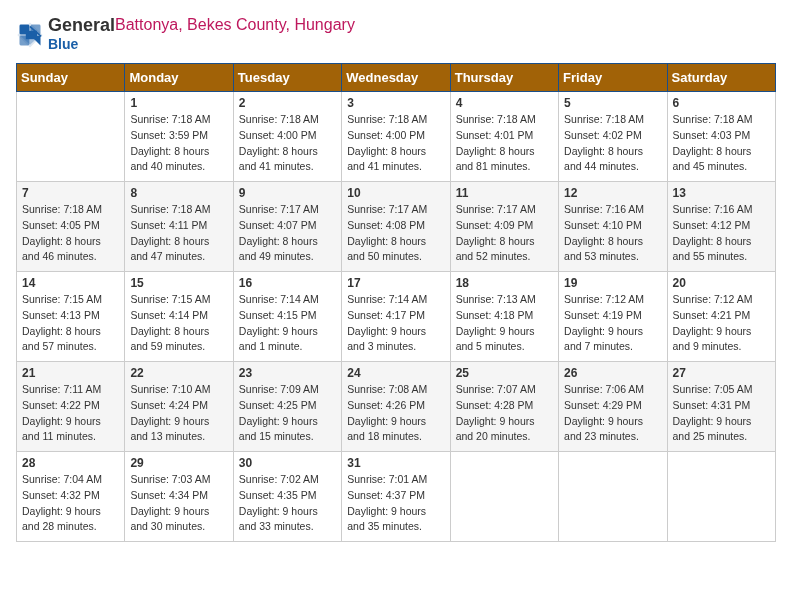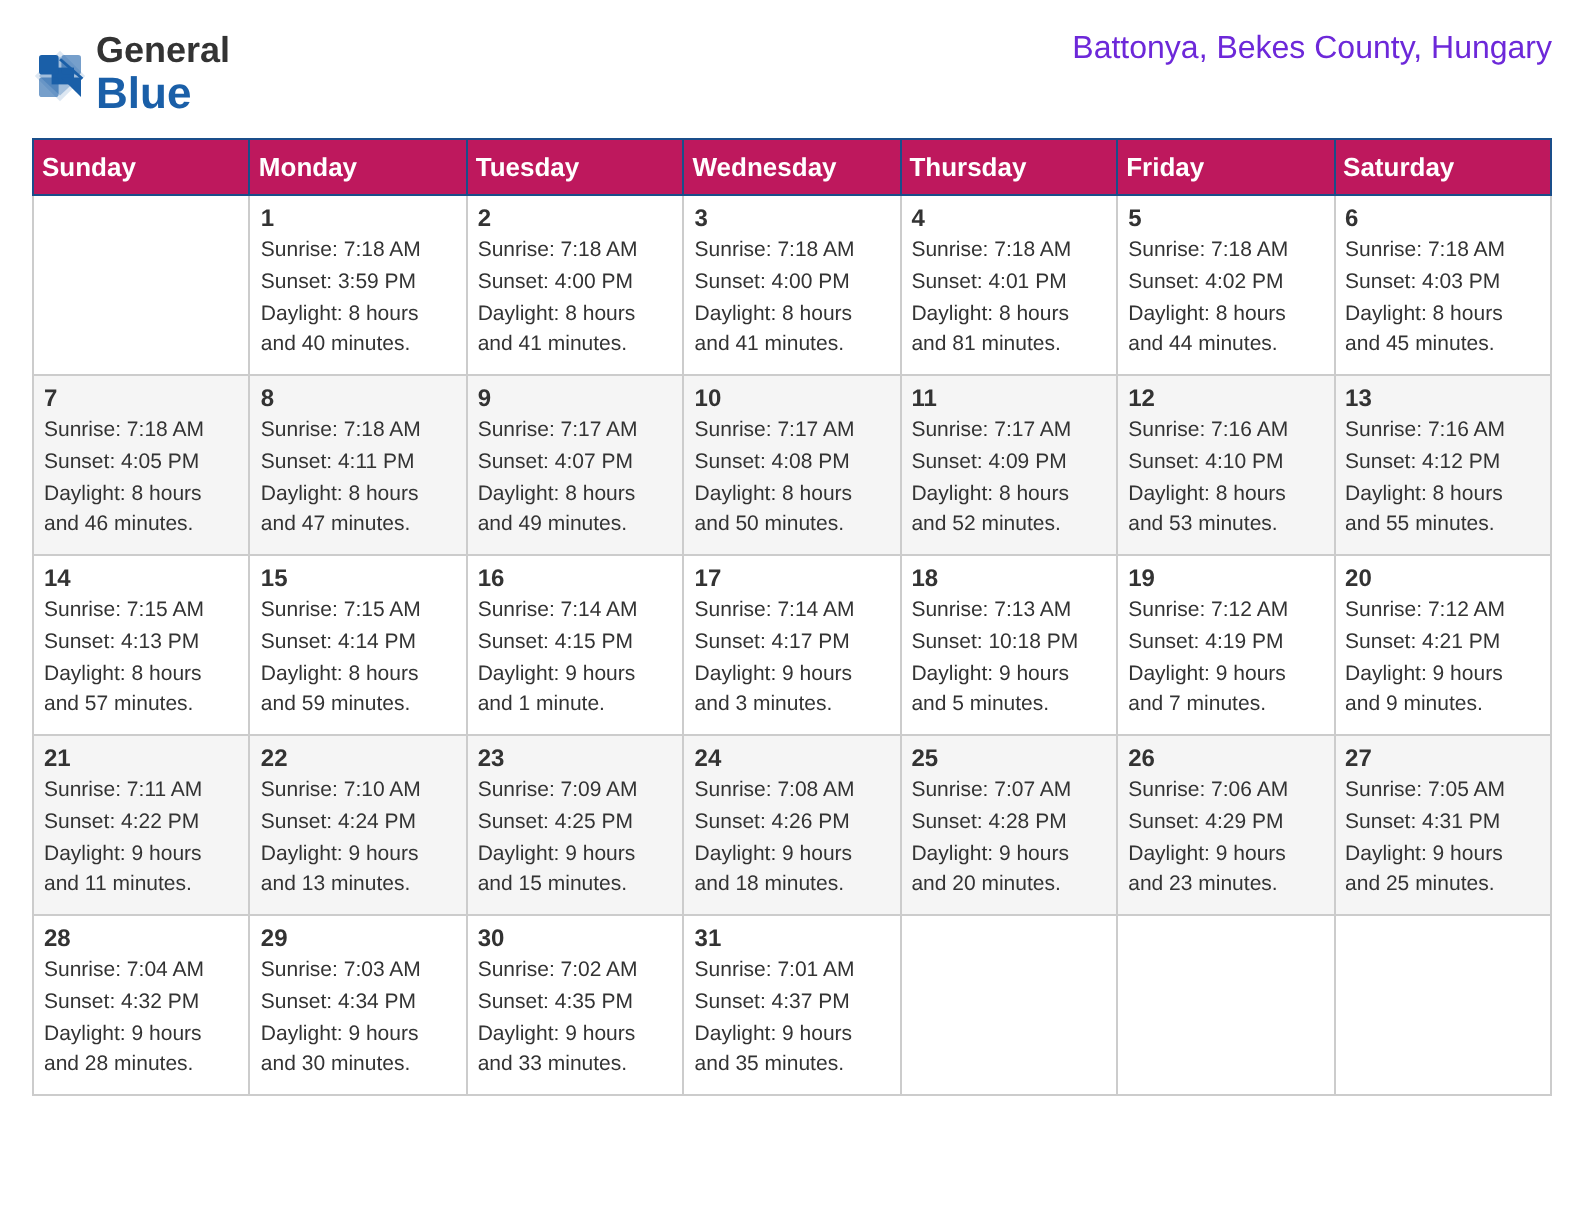--- a/index.html
+++ b/index.html
@@ -5,64 +5,64 @@
     * { box-sizing: border-box; margin: 0; padding: 0; }
     body {
       font-family: Arial, sans-serif;
       background: #fff;
       width: 792px;
       min-height: 612px;
       padding: 16px;
     }
     .header-area {
       display: flex;
-      justify-content: space-between;
+      justify-content: flex-start;
       align-items: flex-start;
       margin-bottom: 10px;
     }
     .logo {
       display: flex;
       align-items: center;
       gap: 4px;
     }
     .logo-text-general {
       font-size: 18px;
       font-weight: bold;
       color: #333;
       line-height: 1;
     }
     .logo-text-blue {
-      font-size: 22px;
+      font-size: 14px;
       font-weight: bold;
       color: #1a5fa8;
       line-height: 1;
     }
     .logo-icon {
       width: 28px;
       height: 28px;
     }
     .title-area {
       text-align: right;
     }
     .month-title {
       font-size: 32px;
       font-weight: bold;
       color: #333;
     }
     .location-title {
       font-size: 16px;
-      color: #6d28d9;
+      color: #be185d;
     }
     .calendar-table {
       width: 100%;
       border-collapse: collapse;
       border: 1px solid #ccc;
     }
     .calendar-table th {
-      background-color: #be185d;
+      background-color: #a16207;
       color: #fff;
       font-size: 13px;
       font-weight: bold;
       padding: 6px 4px;
       text-align: left;
       border: 1px solid #1a4e8a;
     }
     .calendar-table td {
       border: 1px solid #ccc;
       vertical-align: top;
@@ -278,21 +278,21 @@
           <div class="day-info">
             <div>Sunrise: 7:14 AM</div>
             <div>Sunset: 4:17 PM</div>
             <div>Daylight: 9 hours and 3 minutes.</div>
           </div>
         </td>
         <td>
           <div class="day-number">18</div>
           <div class="day-info">
             <div>Sunrise: 7:13 AM</div>
-            <div>Sunset: 10:18 PM</div>
+            <div>Sunset: 4:18 PM</div>
             <div>Daylight: 9 hours and 5 minutes.</div>
           </div>
         </td>
         <td>
           <div class="day-number">19</div>
           <div class="day-info">
             <div>Sunrise: 7:12 AM</div>
             <div>Sunset: 4:19 PM</div>
             <div>Daylight: 9 hours and 7 minutes.</div>
           </div>

